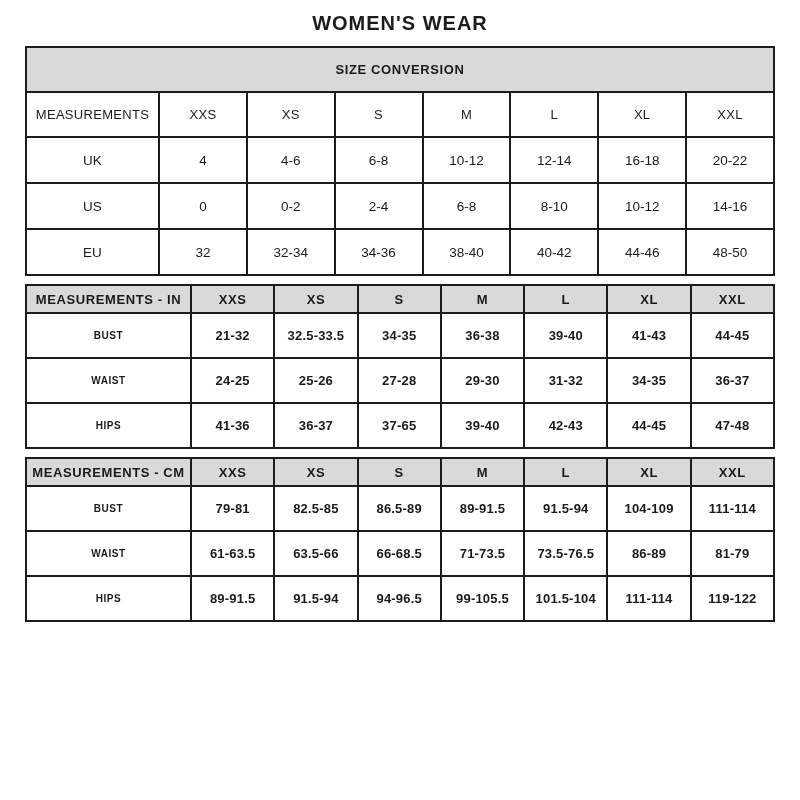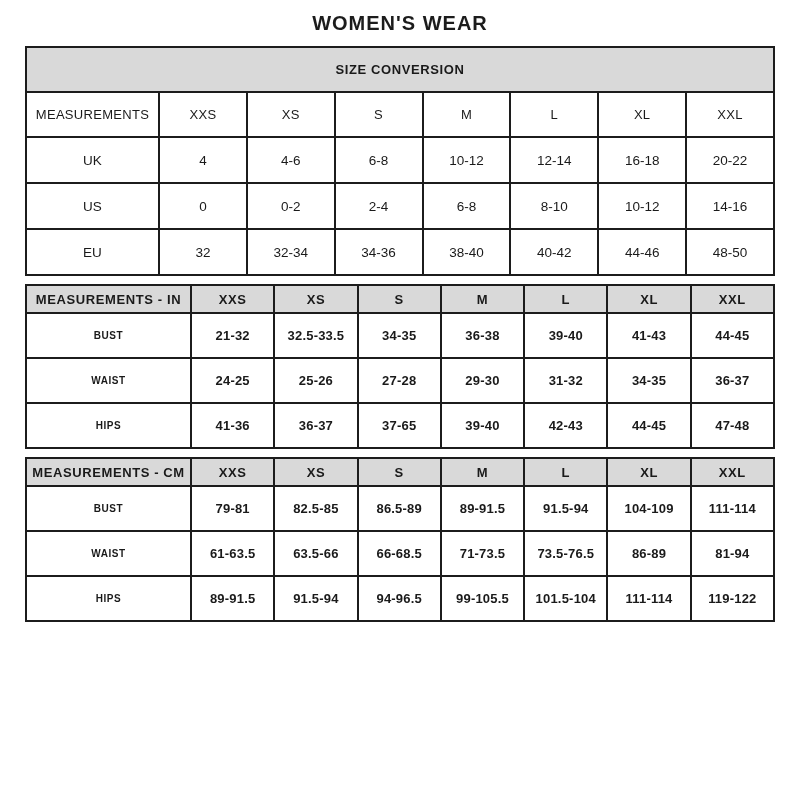--- a/index.html
+++ b/index.html
@@ -233,21 +233,21 @@
       <td>111-114</td>
     </tr>
     <tr class="data-row">
       <td class="row-label">WAIST</td>
       <td>61-63.5</td>
       <td>63.5-66</td>
       <td>66-68.5</td>
       <td>71-73.5</td>
       <td>73.5-76.5</td>
       <td>86-89</td>
-      <td>81-94</td>
+      <td>81-79</td>
     </tr>
     <tr class="data-row">
       <td class="row-label">HIPS</td>
       <td>89-91.5</td>
       <td>91.5-94</td>
       <td>94-96.5</td>
       <td>99-105.5</td>
       <td>101.5-104</td>
       <td>111-114</td>
       <td>119-122</td>

